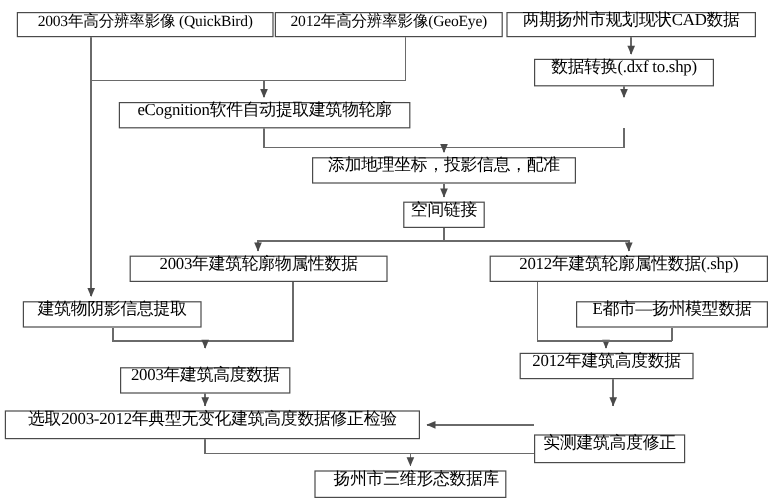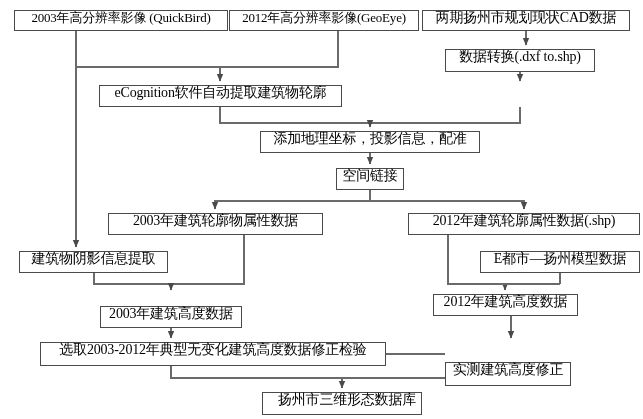--- a/index.html
+++ b/index.html
@@ -146,21 +146,21 @@
   </div>
 
   <div class="node" style="left:100px; top:294px; width:142px; height:22px; font-size:14px;margin-top:12px;">
     <span class="lbl">2003年建筑高度数据</span>
   </div>
 
   <div class="node" style="left:433px; top:294px; width:145px; height:22px; font-size:14px;">
     <span class="lbl">2012年建筑高度数据</span>
   </div>
 
-  <div class="node" style="left:4px; top:342px; width:346px; height:24px; font-size:14px;margin-left:36px;">
+  <div class="node" style="left:4px; top:342px; width:346px; height:24px; font-size:14px;">
     <span class="lbl">选取2003-2012年典型无变化建筑高度数据修正检验</span>
   </div>
 
   <div class="node" style="left:445px; top:362px; width:126px; height:24px; font-size:14px;">
     <span class="lbl">实测建筑高度修正</span>
   </div>
 
   <div class="node" style="left:262px; top:392px; width:160px; height:23px; font-size:14px;padding-left:10px;">
     <span class="lbl">扬州市三维形态数据库</span>
   </div>

